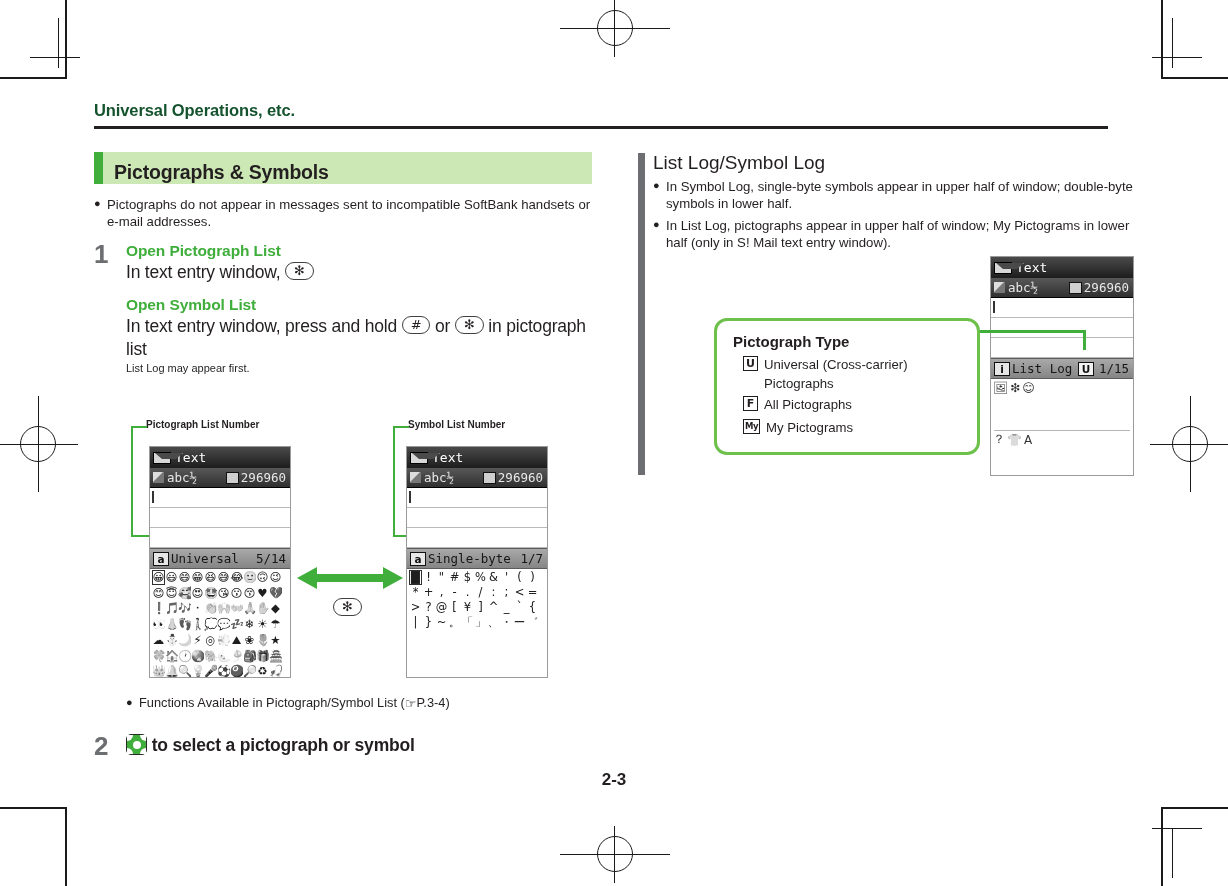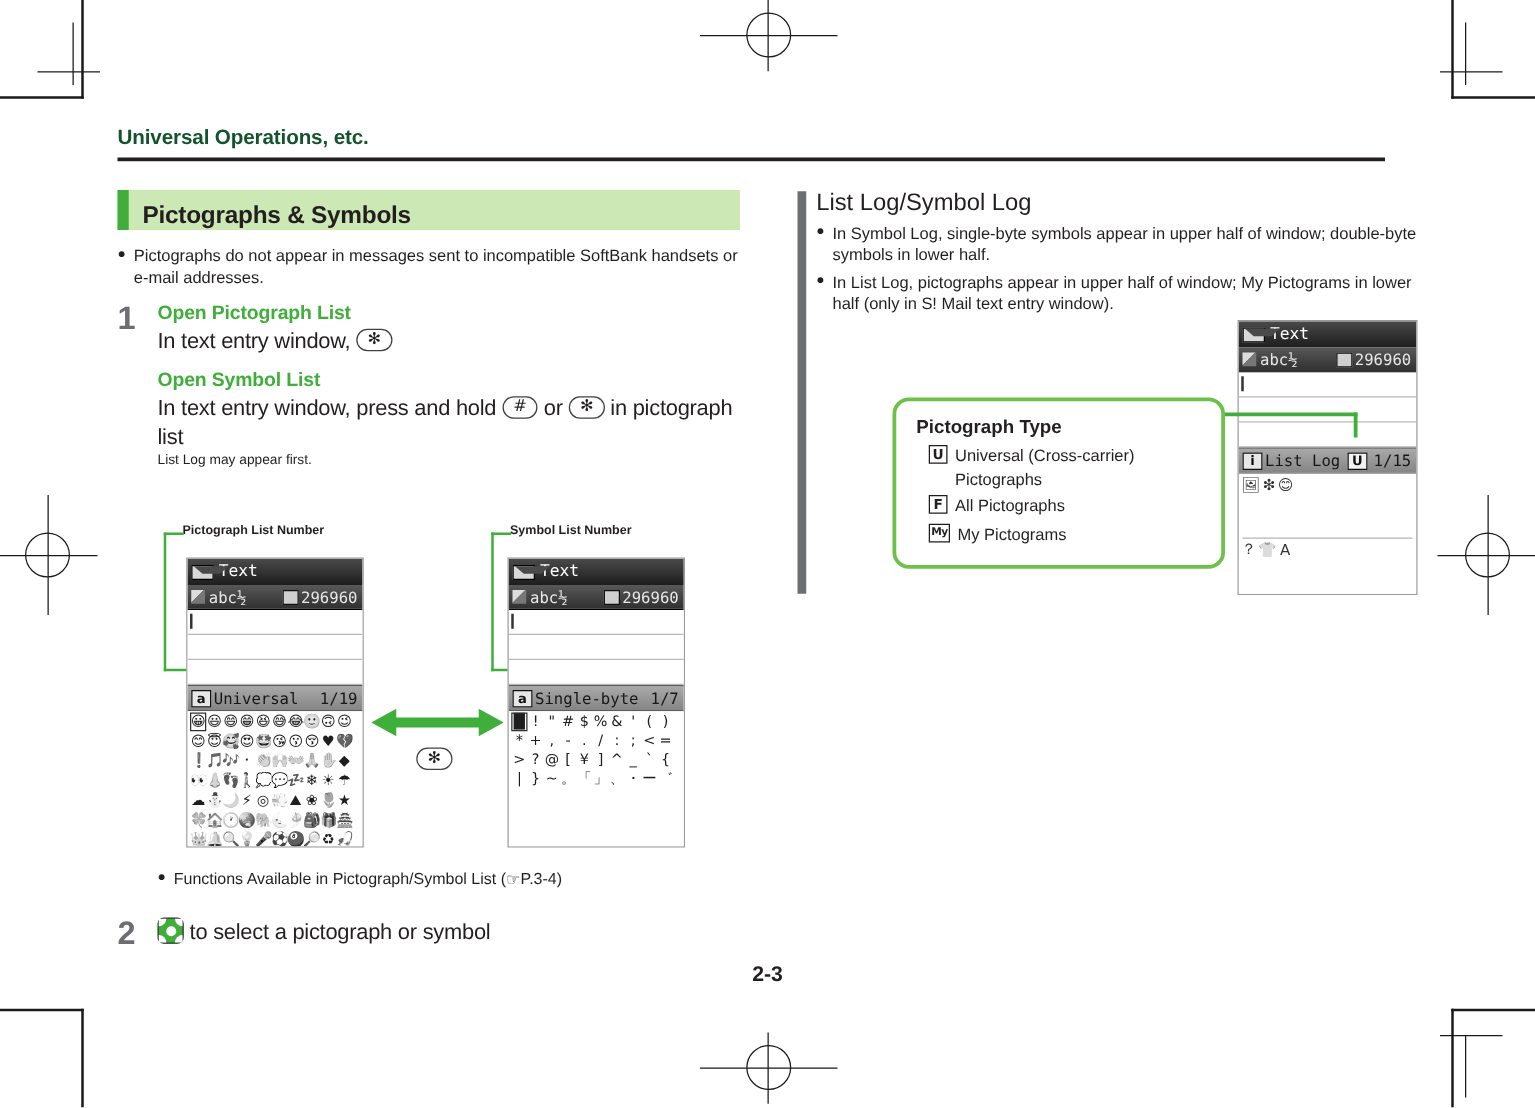--- a/index.html
+++ b/index.html
@@ -497,21 +497,21 @@
   <div class="ph-textarea">
     <div class="line first"></div>
     <div class="line"></div>
     <div class="line"></div>
   </div>
   <div class="ph-listbar">
     <span class="lbleft">
       <span class="type-box">a</span>
       <span>Universal</span>
     </span>
-    <span>1/19</span>
+    <span>5/14</span>
   </div>
   <div class="ph-grid" id="pictograph-grid" style="height:110px;">
       <div class="cell sel">😀</div>
       <div class="cell">😃</div>
       <div class="cell">😄</div>
       <div class="cell">😁</div>
       <div class="cell">😆</div>
       <div class="cell">😅</div>
       <div class="cell">😂</div>
       <div class="cell">🙂</div>
@@ -657,21 +657,21 @@
     <div class="bullet-dot">●</div>
     <div class="bullet-text" style="font-size:12.8px;">
       <span>Functions Available in Pictograph/Symbol List (</span><span class="ref-icon">☞</span><span>P.3-4</span><span>)</span>
     </div>
   </div>
 </div>
 
 <div class="step" style="position:absolute; left:94px; top:723px; width:500px;">
   <div class="step-num">2</div>
   <div class="step-body">
-    <div class="plain-line" style="margin-top:0;">
+    <div class="plain-line" style="margin-top:0;font-weight:bold;">
       <span class="dpad">
         <span class="corner c1"></span><span class="corner c2"></span>
         <span class="corner c3"></span><span class="corner c4"></span>
       </span>
       <span>to select a pictograph or symbol</span>
     </div>
   </div>
 </div>
 
 <div class="gray-rule"></div>

